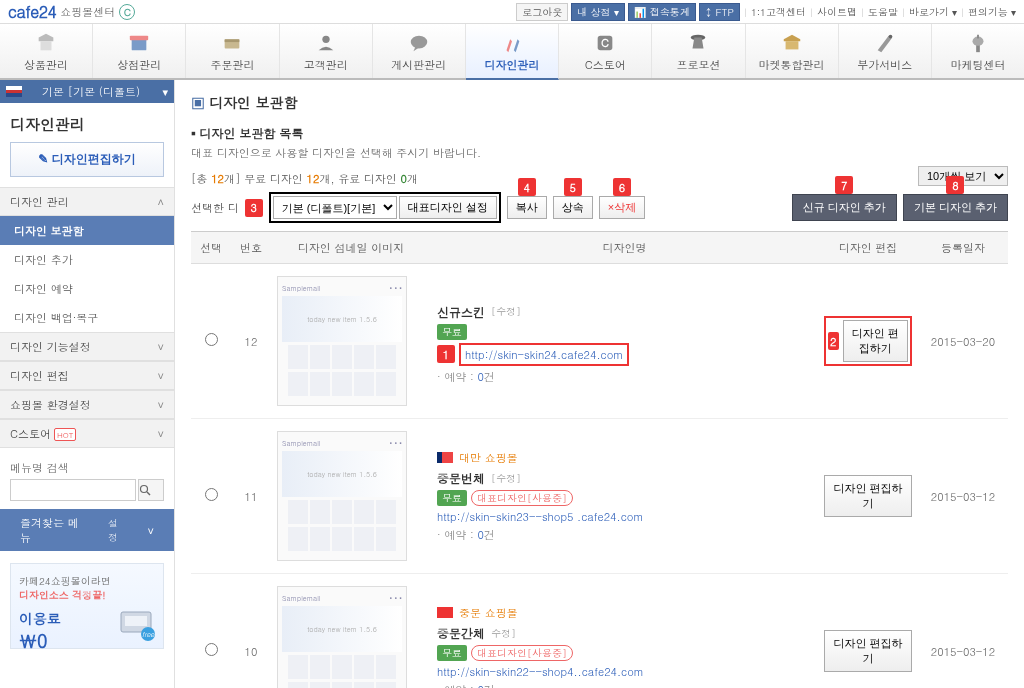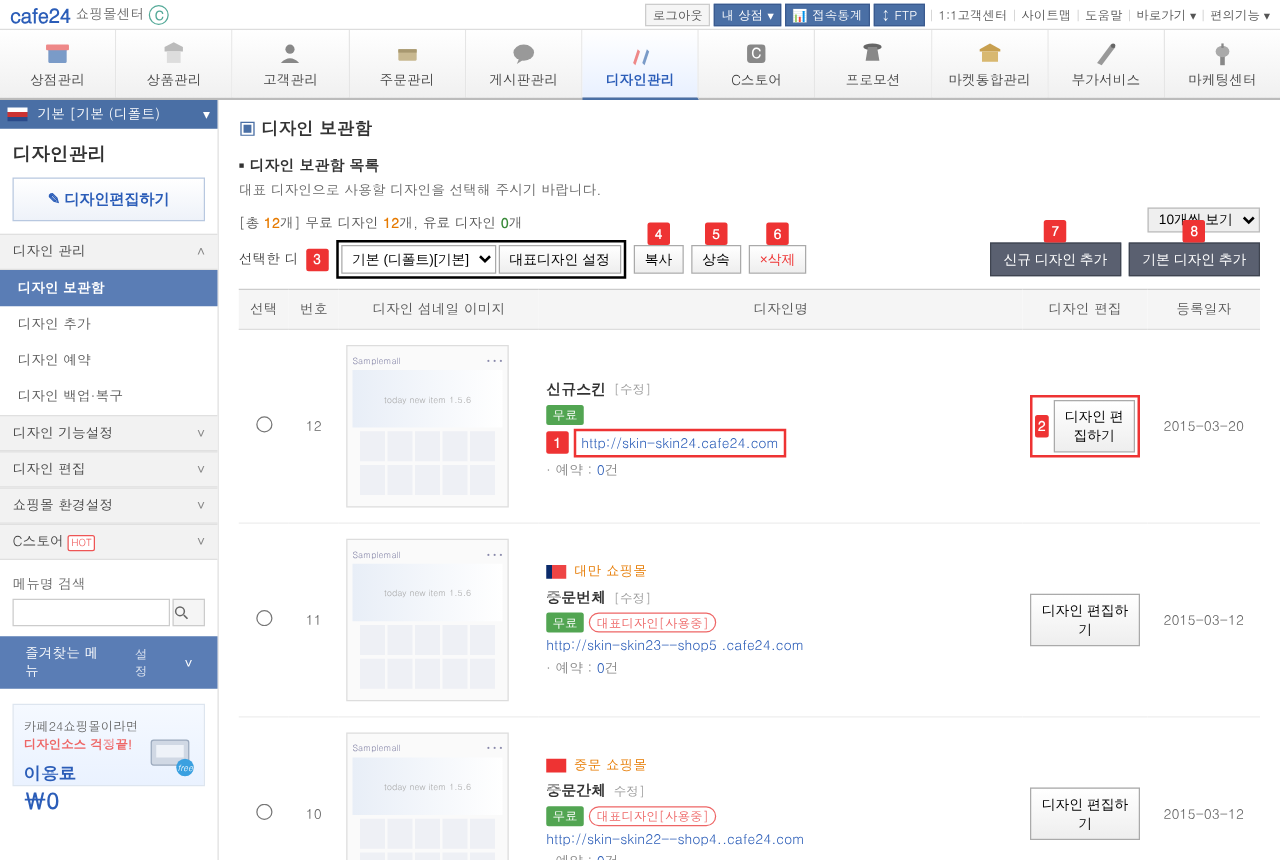--- a/index.html
+++ b/index.html
@@ -16,37 +16,37 @@
 .mainnav { display: flex; border-bottom: 2px solid #bbb; }
 .mainnav .nav-item { flex: 1; text-align: center; padding: 8px 0 6px 0; border-right: 1px solid #e5e5e5; cursor: pointer; background: linear-gradient(#fff,#f0f0f0); }
 .mainnav .nav-item:last-child { border-right: none; }
 .mainnav .nav-item.active { background: linear-gradient(#fff,#e8f0ff); border-bottom: 2px solid #4a6fa5; margin-bottom: -2px; }
 .mainnav .nav-icon { width: 26px; height: 22px; margin: 0 auto 3px; display: block; }
 .mainnav .nav-label { font-size: 11px; color: #444; }
 .mainnav .nav-item.active .nav-label { color: #2b5db8; font-weight: bold; }
 
 .body-wrap { display: flex; }
 .sidebar { width: 175px; background: #fff; border-right: 1px solid #e0e0e0; padding-bottom: 20px; }
-.side-flag { background: #4a6fa5; color: #fff; font-size: 11px; padding: 4px 6px; display: flex; align-items: center; gap: 8px; }
+.side-flag { background: #4a6fa5; color: #fff; font-size: 11px; padding: 4px 6px; display: flex; align-items: center; gap: 20px; }
 .side-title { font-size: 15px; font-weight: bold; padding: 10px 10px 8px; color: #333; }
 .side-editbtn-wrap { padding: 0 10px 10px; }
 .side-editbtn { width: 100%; border: 1px solid #b8c8e0; background: linear-gradient(#fff,#eef2f9); padding: 8px 0; color: #2b5db8; font-weight: bold; cursor: pointer; font-size: 12px; }
 .side-section-title { background: #f2f2f2; padding: 6px 10px; font-size: 11px; color: #444; border-top: 1px solid #e0e0e0; border-bottom: 1px solid #e0e0e0; position: relative; }
 .side-section-title .chev { float: right; color: #888; }
 .side-menu { list-style: none; }
 .side-menu li { padding: 7px 14px; font-size: 11px; color: #555; cursor: pointer; }
 .side-menu li.active { background: #5a7db5; color: #fff; font-weight: bold; }
 .side-badge-hot { display: inline-block; background: #fff; border: 1px solid #e55; color: #e55; font-size: 8px; padding: 0 2px; margin-left: 3px; border-radius: 2px; }
 .side-search-label { padding: 6px 10px 4px; font-size: 11px; color: #666; }
 .side-search-box { padding: 0 10px 8px; display: flex; gap: 2px; }
 .side-search-box input { flex: 1; border: 1px solid #ccc; padding: 4px; font-size: 11px; width: 100px; }
 .side-search-box button { width: 26px; border: 1px solid #ccc; background: #f5f5f5; cursor: pointer; }
 .side-fav { background: #5a7db5; color: #fff; padding: 6px 20px; font-size: 11px; display: flex; align-items: center; gap: 20px; justify-content: center; }
 .side-fav .chev { margin-left: auto; }
-.side-ad { margin: 12px 10px; border: 1px solid #dde5ef; background: linear-gradient(#f5f9ff,#eaf2ff); padding: 10px 8px; position: relative; height: 66px; }
+.side-ad { margin: 12px 10px; border: 1px solid #dde5ef; background: linear-gradient(#f5f9ff,#eaf2ff); padding: 10px 8px; position: relative; height: 86px; }
 .side-ad .ad-line1 { font-size: 10px; color: #666; }
 .side-ad .ad-line2 { font-size: 10px; color: #e66; font-weight: bold; }
 .side-ad .ad-price { font-size: 14px; color: #2b5db8; font-weight: bold; margin-top: 6px; }
 
 .content { flex: 1; padding: 12px 16px; }
 .page-title { font-size: 14px; font-weight: bold; color: #333; padding-bottom: 8px; }
 .page-title .sq { color: #4a6fa5; margin-right: 4px; }
 .sub-title { font-size: 12px; font-weight: bold; color: #333; margin-top: 4px; }
 .sub-desc { font-size: 11px; color: #666; margin: 4px 0 6px; }
 .count-row { display: flex; align-items: flex-end; justify-content: space-between; margin-bottom: 6px; }
@@ -117,45 +117,45 @@
     <a href="#">사이트맵</a><span class="sep">|</span>
     <a href="#">도움말</a><span class="sep">|</span>
     <a href="#">바로가기</a> ▾<span class="sep">|</span>
     <a href="#">편의기능</a> ▾
   </div>
 </div>
 
 <div class="mainnav">
   <div class="nav-item">
       <svg class="nav-icon" viewBox="0 0 24 24">
+        <path d="M4 6 L12 2 L20 6 L20 10 L4 10 Z" fill="#bbb"></path>
+        <rect x="6" y="10" width="12" height="10" fill="#ddd"></rect>
+      </svg>
+      <div class="nav-label">상품관리</div>
+    </div>
+  <div class="nav-item">
+      <svg class="nav-icon" viewBox="0 0 24 24">
         <rect x="4" y="8" width="16" height="12" fill="#7a9bc8" rx="1"></rect>
         <rect x="2" y="4" width="20" height="5" fill="#e88" rx="1"></rect>
       </svg>
       <div class="nav-label">상점관리</div>
     </div>
   <div class="nav-item">
       <svg class="nav-icon" viewBox="0 0 24 24">
-        <path d="M4 6 L12 2 L20 6 L20 10 L4 10 Z" fill="#bbb"></path>
-        <rect x="6" y="10" width="12" height="10" fill="#ddd"></rect>
-      </svg>
-      <div class="nav-label">상품관리</div>
+        <rect x="4" y="8" width="16" height="10" fill="#c8b890" rx="1"></rect>
+        <rect x="4" y="8" width="16" height="3" fill="#a89870"></rect>
+      </svg>
+      <div class="nav-label">주문관리</div>
     </div>
   <div class="nav-item">
       <svg class="nav-icon" viewBox="0 0 24 24">
         <circle cx="12" cy="8" r="4" fill="#888"></circle>
         <path d="M4 20 Q12 12 20 20 Z" fill="#888"></path>
       </svg>
       <div class="nav-label">고객관리</div>
-    </div>
-  <div class="nav-item">
-      <svg class="nav-icon" viewBox="0 0 24 24">
-        <rect x="4" y="8" width="16" height="10" fill="#c8b890" rx="1"></rect>
-        <rect x="4" y="8" width="16" height="3" fill="#a89870"></rect>
-      </svg>
-      <div class="nav-label">주문관리</div>
     </div>
   <div class="nav-item">
       <svg class="nav-icon" viewBox="0 0 24 24">
         <ellipse cx="12" cy="11" rx="9" ry="7" fill="#999"></ellipse>
         <path d="M8 16 L6 21 L12 17 Z" fill="#999"></path>
       </svg>
       <div class="nav-label">게시판관리</div>
     </div>
   <div class="nav-item active">
       <svg class="nav-icon" viewBox="0 0 24 24">

